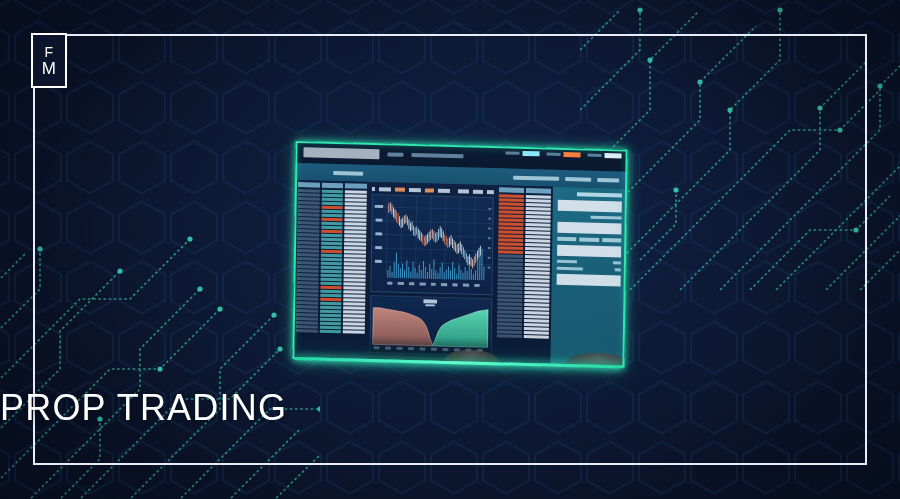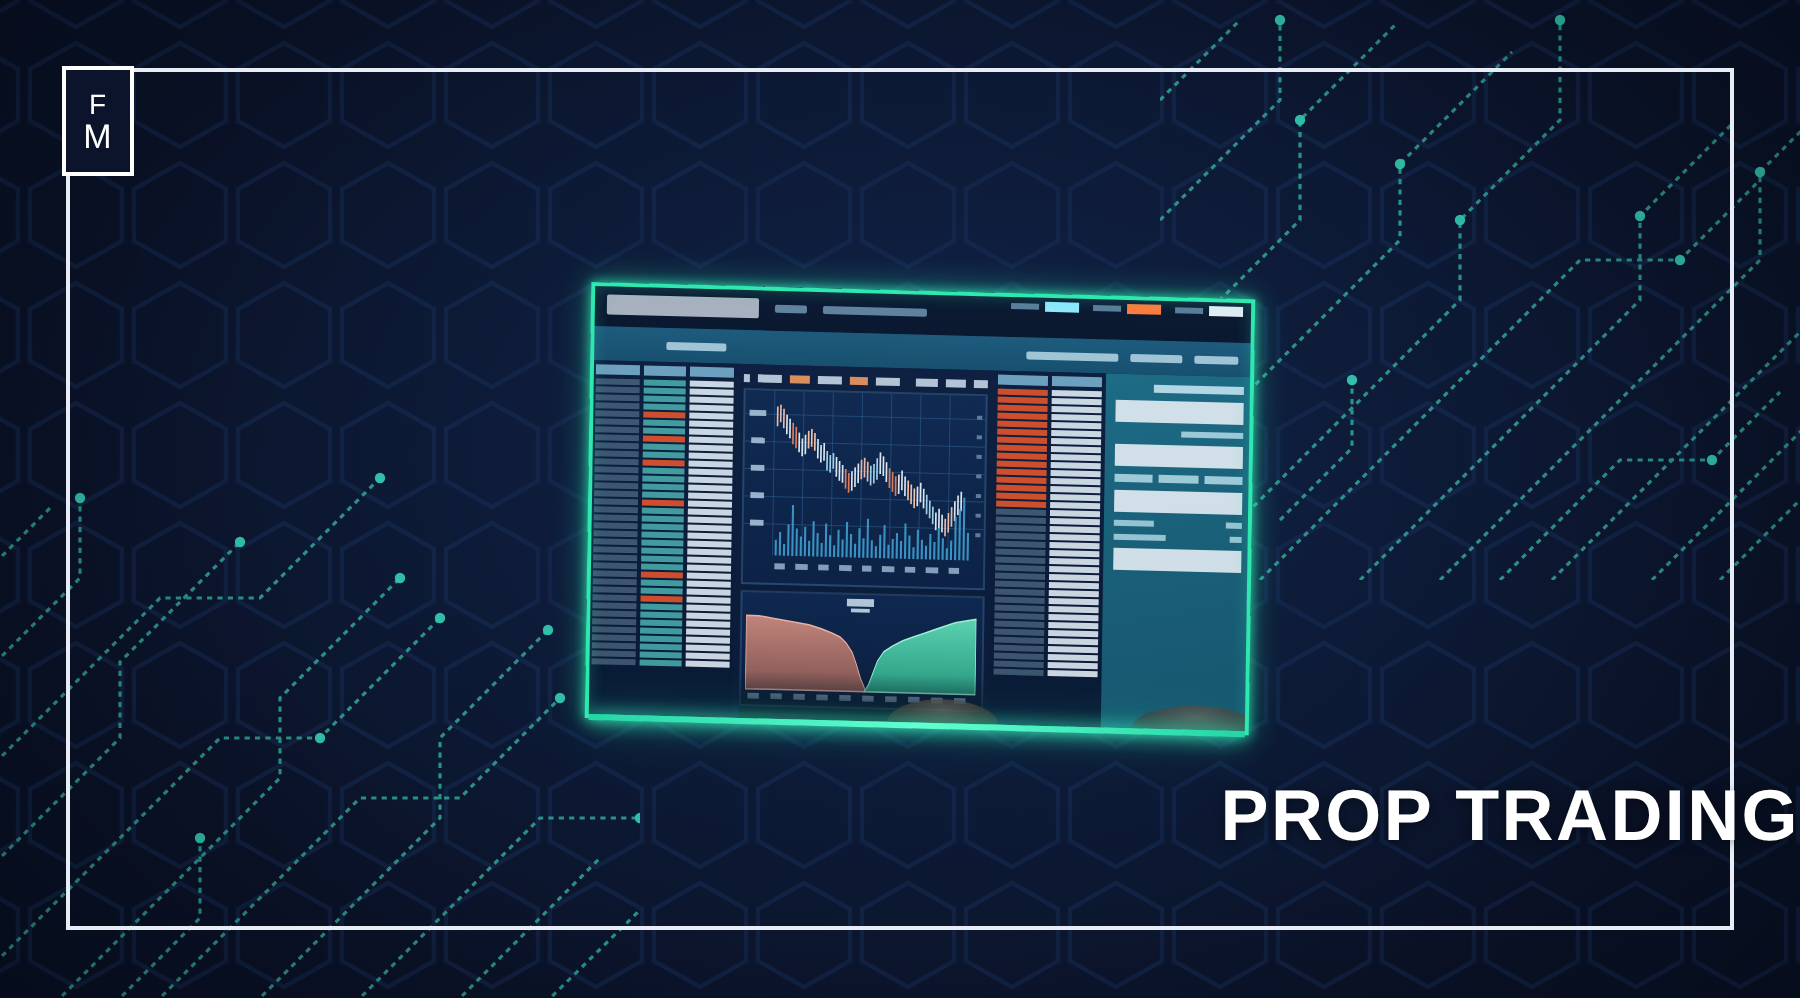--- a/index.html
+++ b/index.html
@@ -61,24 +61,24 @@
     z-index:6;
   }
   #logo .l1{ color:#fff; font-size:14px; font-weight:400; letter-spacing:.5px; margin-bottom:1px;}
   #logo .l2{ color:#fff; font-size:17px; font-weight:400; letter-spacing:.5px;}
 
   
   #headline{
     position:absolute;
     left:0; right:0;
     top:387px;
-    text-align:right;
+    text-align:left;
     color:#ffffff;
     font-size:36px;
-    font-weight:bold;
+    font-weight:normal;
     letter-spacing:1.2px;
     z-index:5;
     text-shadow:0 1px 6px rgba(0,0,0,.45);
   }
 
   
   #screen-wrap{
     position:absolute;
     left:294px; top:141px;
     width:332px; height:218px;

